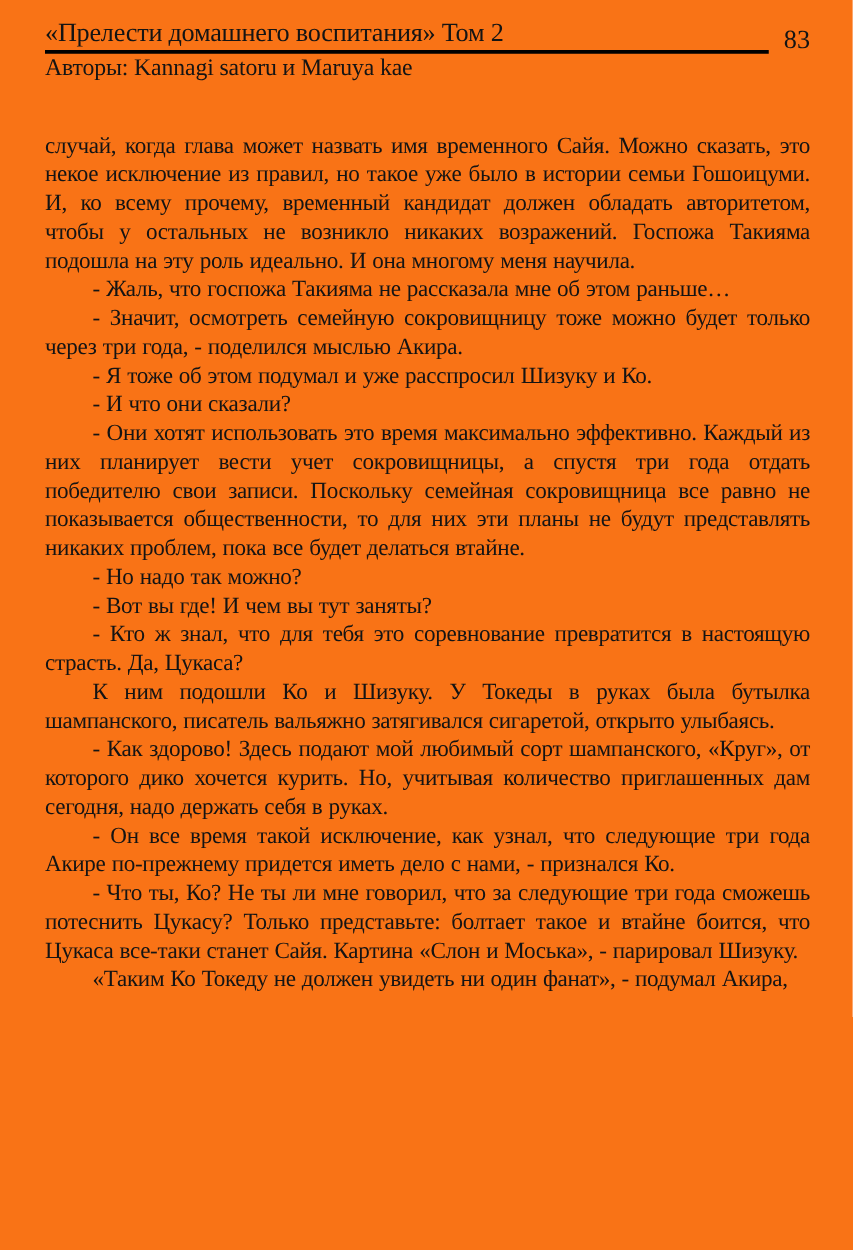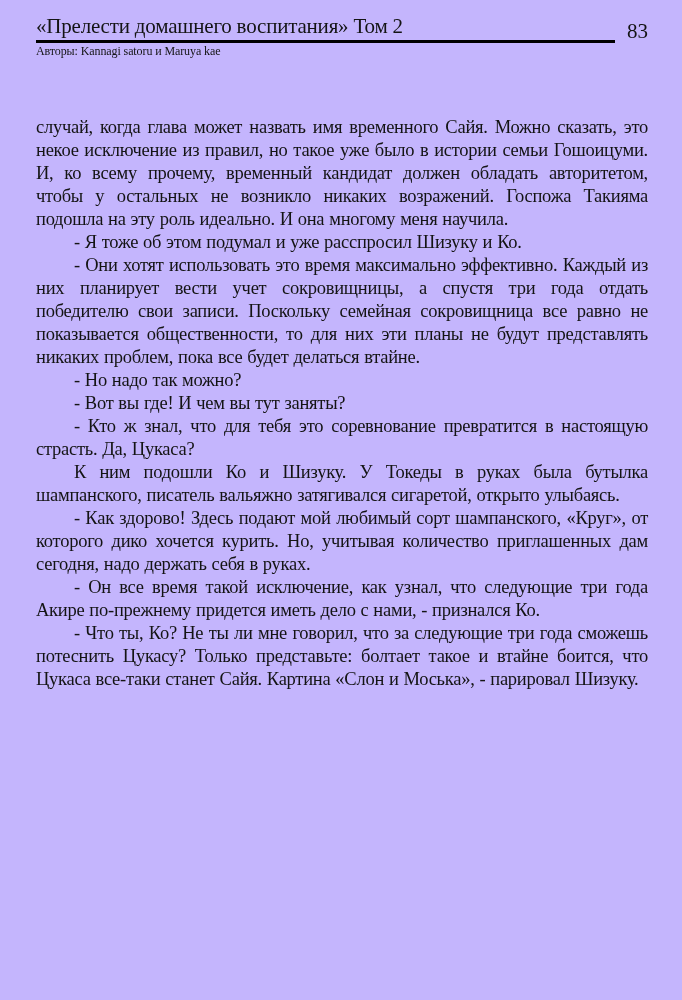--- a/index.html
+++ b/index.html
@@ -12,21 +12,21 @@
     height: 1000px;
     font-family: "Liberation Serif", "DejaVu Serif", serif;
     color: #141414;
     overflow: hidden;
   }
   .page {
     box-sizing: border-box;
     width: 682px;
     height: 1000px;
     padding: 14px 34px 0 36px;
-    background: #c4b5fd;
+    background: #f97316;
   }
   .header-row {
     display: flex;
     align-items: flex-end;
   }
   .title-wrap {
     flex: 1;
     border-bottom: 3px solid #000000;
     padding-bottom: 1px;
   }
@@ -36,26 +36,26 @@
     white-space: nowrap;
   }
   .page-number {
     font-size: 21px;
     padding-left: 12px;
     line-height: 1;
     padding-bottom: 1px;
     font-family: Liberation Serif, serif;
   }
   .authors {
-    font-size: 12px;
+    font-size: 19px;
     margin-top: 1px;
     letter-spacing: -0.1px;
   }
   .text-block {
-    margin-top: 57px;
+    margin-top: 40px;
   }
   p.para {
     margin: 0;
     font-size: 18.5px;
     line-height: 23px;
     text-align: justify;
     letter-spacing: -0.25px;
     word-spacing: 0.5px;
   }
   p.para.indent {
@@ -71,23 +71,27 @@
       <div class="title-wrap">
         <span class="book-title">«Прелести домашнего воспитания» Том 2</span>
       </div>
       <div class="page-number">83</div>
     </div>
     <div class="authors">Авторы: Kannagi satoru и Maruya kae</div>
   </header>
 
   <main class="text-block" id="text-block">
       <p class="para">случай, когда глава может назвать имя временного Сайя. Можно сказать, это некое исключение из правил, но такое уже было в истории семьи Гошоицуми. И, ко всему прочему, временный кандидат должен обладать авторитетом, чтобы у остальных не возникло никаких возражений. Госпожа Такияма подошла на эту роль идеально. И она многому меня научила.</p>
+      <p class="para indent">- Жаль, что госпожа Такияма не рассказала мне об этом раньше…</p>
+      <p class="para indent">- Значит, осмотреть семейную сокровищницу тоже можно будет только через три года, - поделился мыслью Акира.</p>
       <p class="para indent">- Я тоже об этом подумал и уже расспросил Шизуку и Ко.</p>
+      <p class="para indent">- И что они сказали?</p>
       <p class="para indent">- Они хотят использовать это время максимально эффективно. Каждый из них планирует вести учет сокровищницы, а спустя три года отдать победителю свои записи. Поскольку семейная сокровищница все равно не показывается общественности, то для них эти планы не будут представлять никаких проблем, пока все будет делаться втайне.</p>
       <p class="para indent">- Но надо так можно?</p>
       <p class="para indent">- Вот вы где! И чем вы тут заняты?</p>
       <p class="para indent">- Кто ж знал, что для тебя это соревнование превратится в настоящую страсть. Да, Цукаса?</p>
       <p class="para indent">К ним подошли Ко и Шизуку. У Токеды в руках была бутылка шампанского, писатель вальяжно затягивался сигаретой, открыто улыбаясь.</p>
       <p class="para indent">- Как здорово! Здесь подают мой любимый сорт шампанского, «Круг», от которого дико хочется курить. Но, учитывая количество приглашенных дам сегодня, надо держать себя в руках.</p>
       <p class="para indent">- Он все время такой исключение, как узнал, что следующие три года Акире по-прежнему придется иметь дело с нами, - признался Ко.</p>
       <p class="para indent">- Что ты, Ко? Не ты ли мне говорил, что за следующие три года сможешь потеснить Цукасу? Только представьте: болтает такое и втайне боится, что Цукаса все-таки станет Сайя. Картина «Слон и Моська», - парировал Шизуку.</p>
+      <p class="para indent">«Таким Ко Токеду не должен увидеть ни один фанат», - подумал Акира,</p>
     </main>
 </div>
 
 </body></html>

